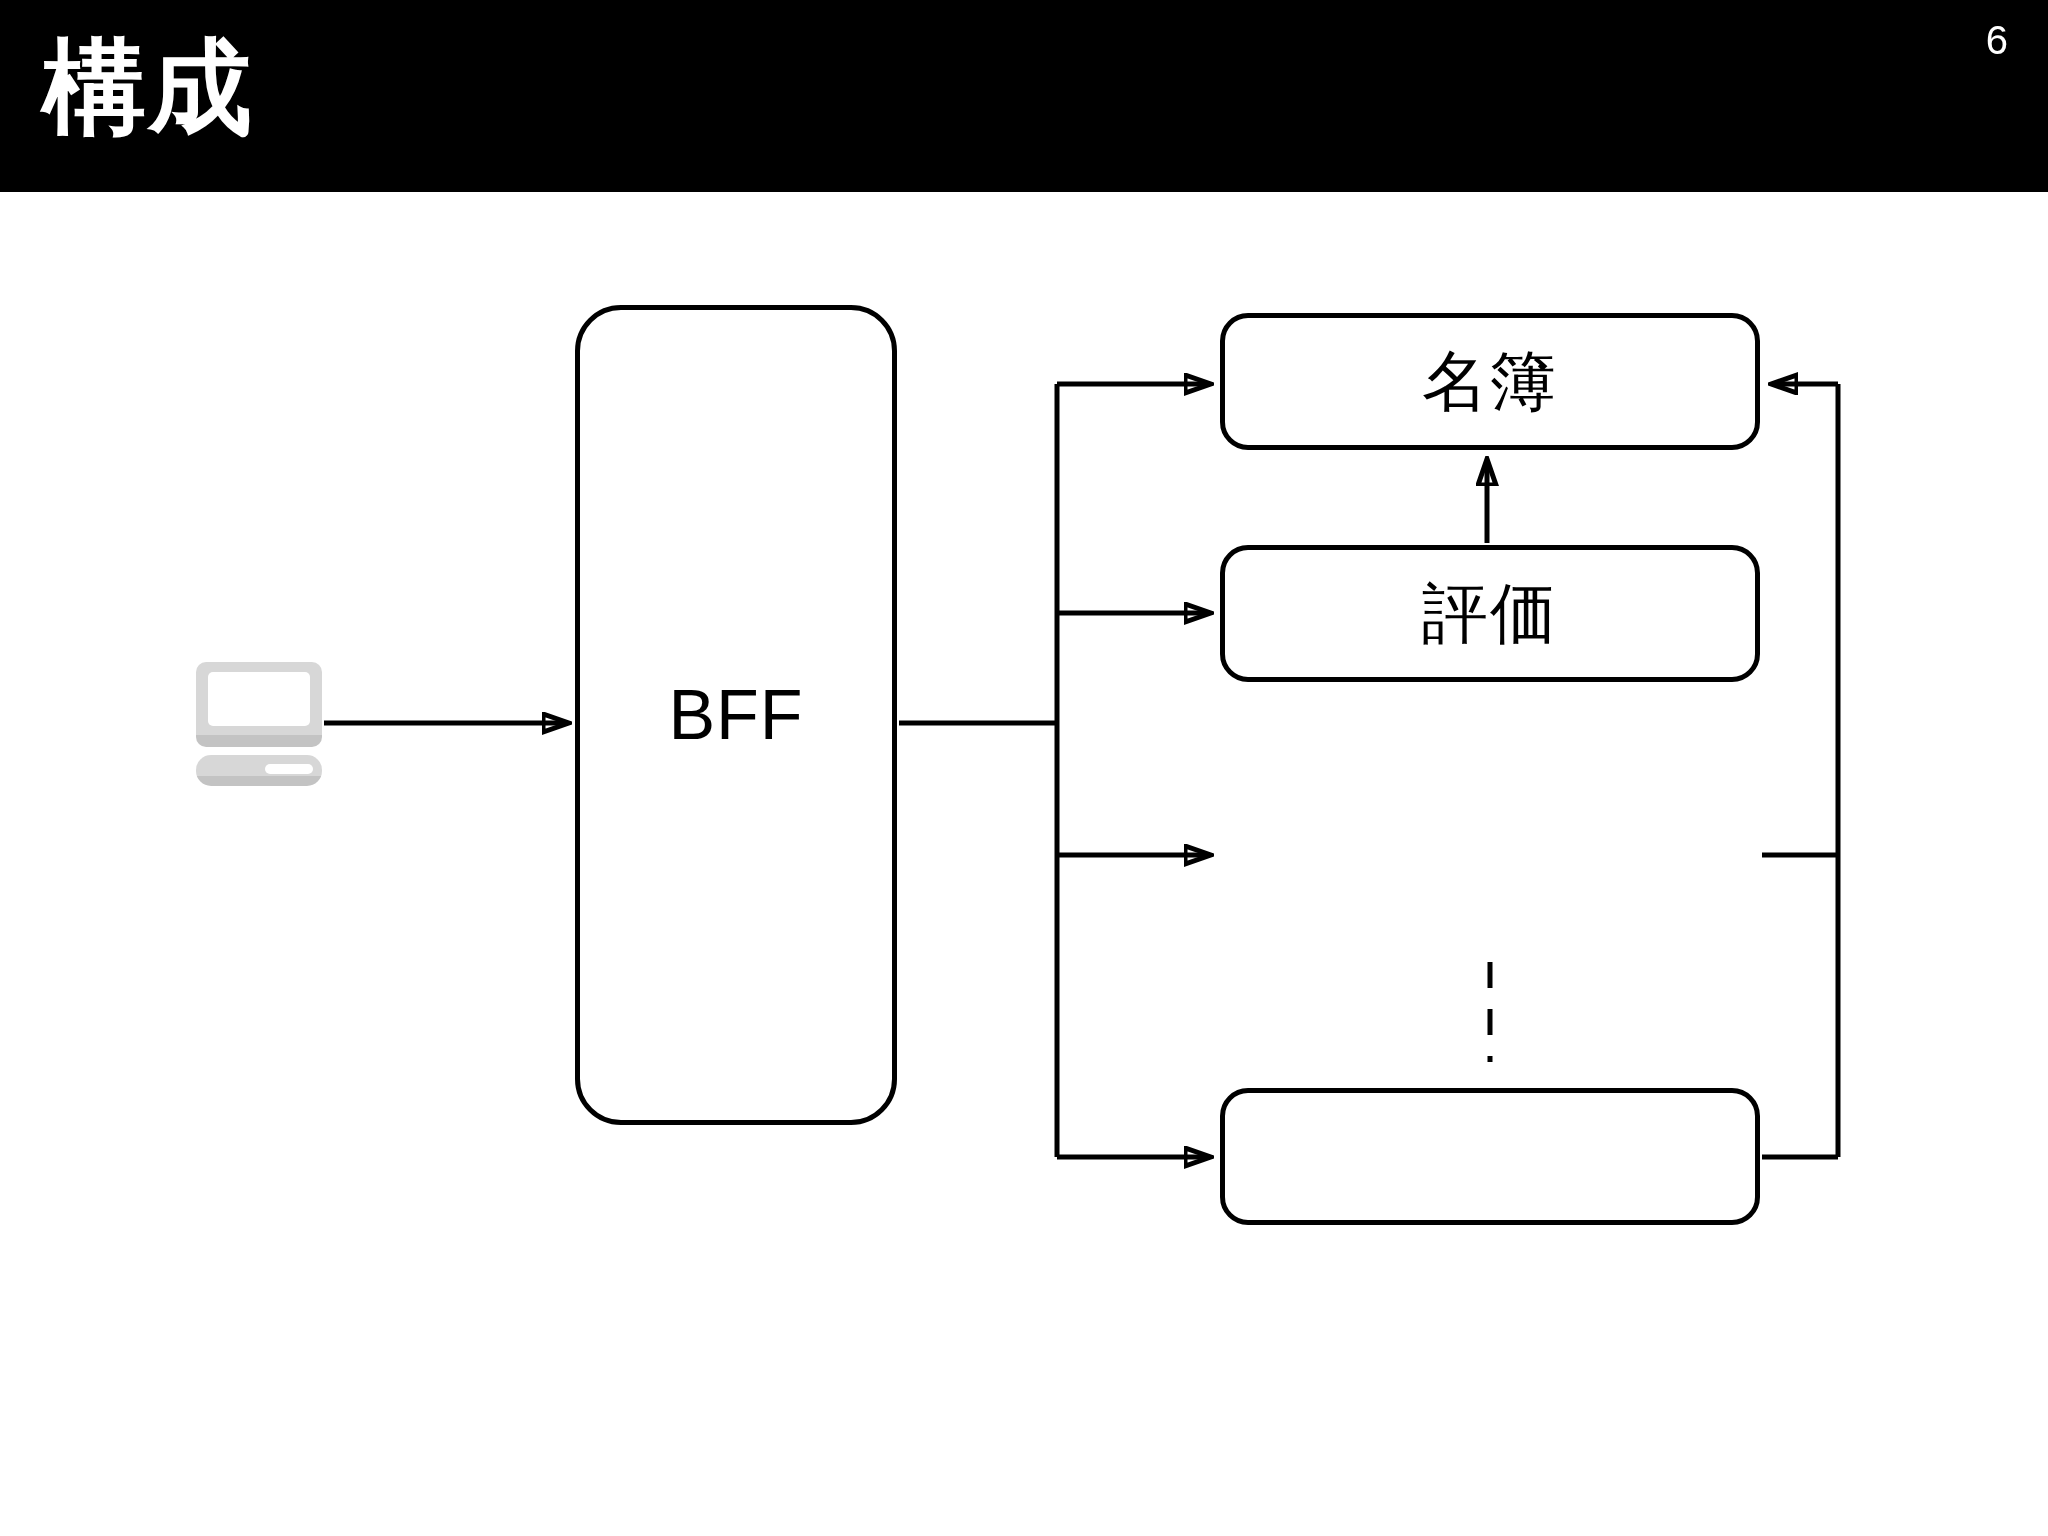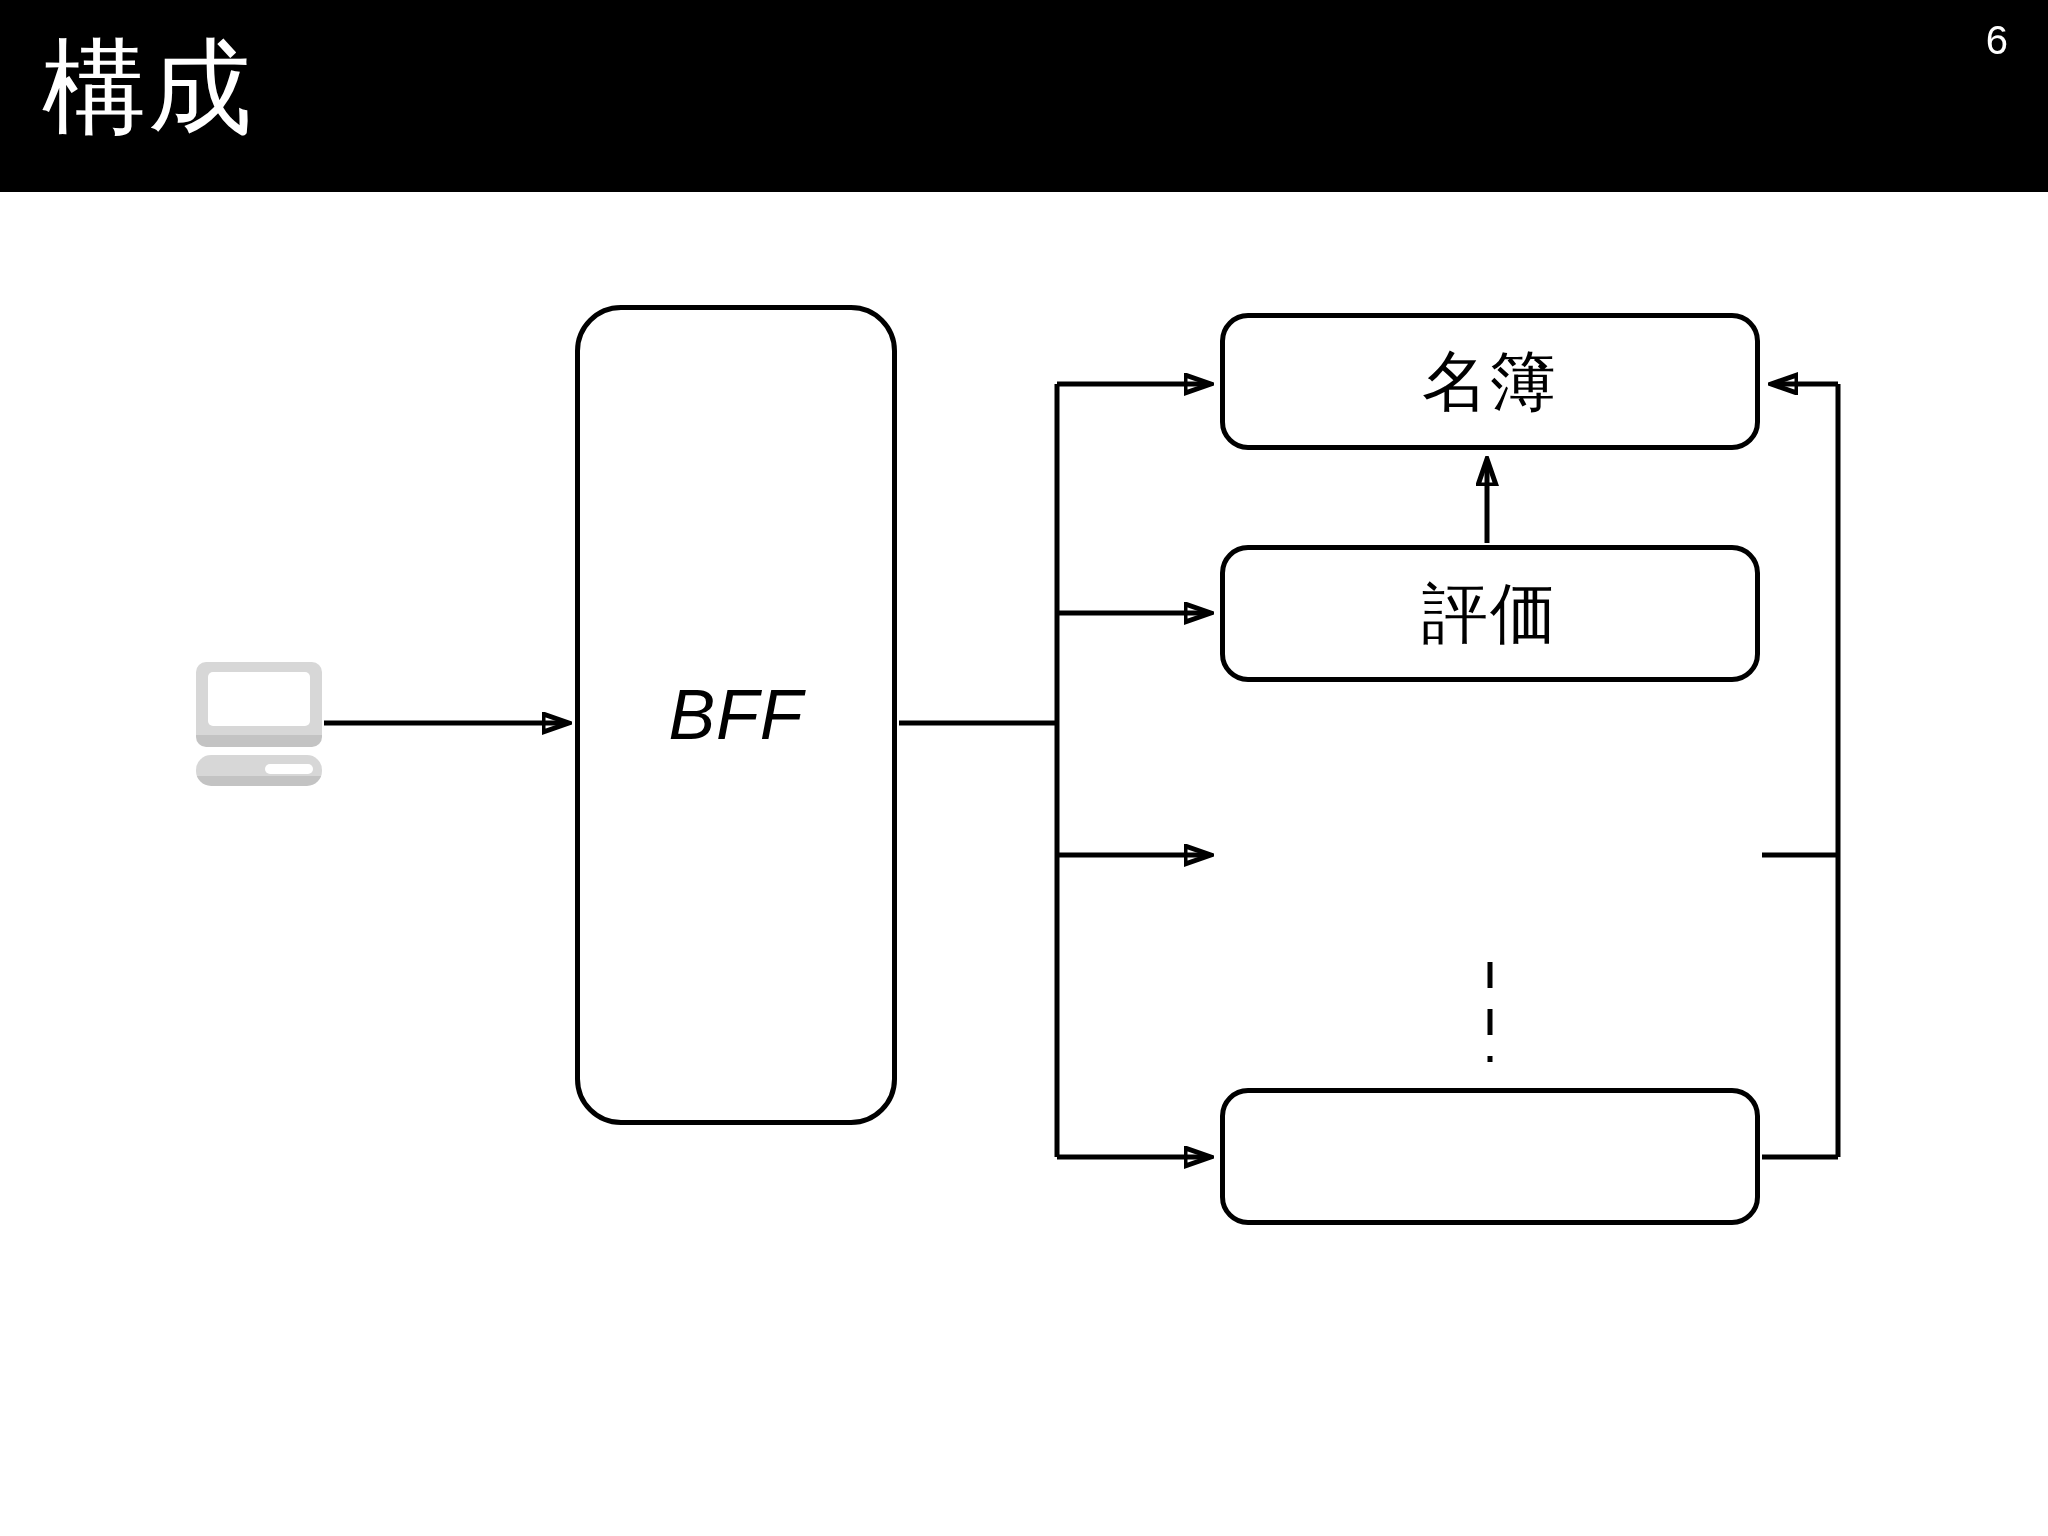--- a/index.html
+++ b/index.html
@@ -21,21 +21,21 @@
     width: 2048px;
     height: 192px;
     background: #000000;
   }
   .header .title {
     position: absolute;
     left: 42px;
     top: 30px;
     color: #ffffff;
     font-size: 104px;
-    font-weight: 400;
+    font-weight: 700;
     line-height: 1.1;
     letter-spacing: 2px;
   }
   .header .page-number {
     position: absolute;
     top: 20px;
     right: 40px;
     color: #ffffff;
     font-size: 40px;
     font-weight: 400;
@@ -51,21 +51,20 @@
     align-items: center;
     justify-content: center;
     color: #000000;
   }
   .bff-box {
     left: 575px; top: 305px;
     width: 322px; height: 820px;
     border-radius: 46px;
     font-size: 70px;
     letter-spacing: 1px;
-    font-style: italic;
   }
   .service-box {
     left: 1220px;
     width: 540px; height: 137px;
     border-radius: 28px;
     font-size: 66px;
     letter-spacing: 2px;
   }
   .service-meibo   { top: 313px; }
   .service-hyouka  { top: 545px; text-align: center; }

